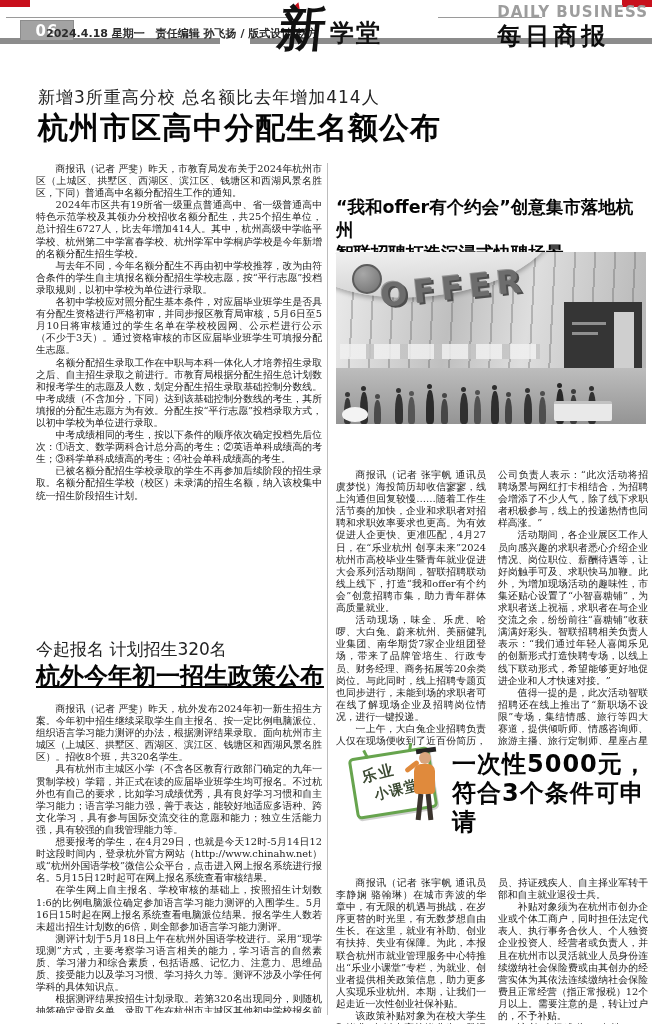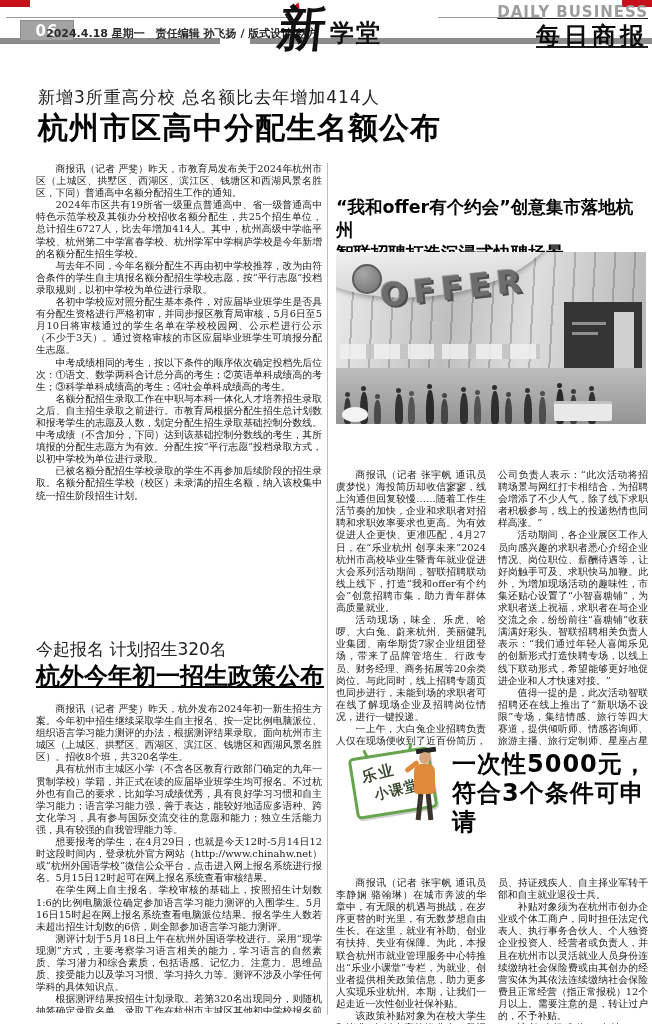--- a/index.html
+++ b/index.html
@@ -17,21 +17,21 @@
           font:bold 15px/21px "DejaVu Sans","Liberation Sans",sans-serif;text-align:center;letter-spacing:1px;
           border:1px solid #8c8c8c;box-sizing:border-box;}
   .dateline{position:absolute;left:46px;top:27px;font:bold 11px/14px "DejaVu Sans","Liberation Sans",sans-serif;color:#2b2b2b;}
   .logo{position:absolute;left:278px;top:2px;width:130px;height:58px;}
   .logo-xin{position:absolute;left:0;top:0;font:bold 48px/52px "DejaVu Serif","Liberation Serif",serif;
             color:#111;transform:skewX(-6deg);}
   .logo-red{position:absolute;left:14px;top:0;width:0;height:0;border-left:5px solid transparent;
             border-right:5px solid transparent;border-bottom:9px solid #c8101c;transform:rotate(18deg);}
   .logo-rest{position:absolute;left:52px;top:18px;font:bold 24px/26px "DejaVu Sans","Liberation Sans",sans-serif;
              color:#111;letter-spacing:2px;text-align:center;}
-  .paper{position:absolute;right:4px;top:4px;text-align:right;text-decoration:underline;}
+  .paper{position:absolute;right:4px;top:4px;text-align:left;}
   .paper-en{display:block;font:bold 15px/16px "DejaVu Sans","Liberation Sans",sans-serif;color:#9d9d9d;letter-spacing:1px;}
   .paper-cn{display:block;font:bold 24px/28px "DejaVu Serif","Liberation Serif",serif;color:#0d0d0d;letter-spacing:4px;margin-top:2px;}
 
   
   .kicker{font:17px/22px "DejaVu Sans","Liberation Sans",sans-serif;color:#222;letter-spacing:1px;}
   .lead-title{margin:2px 0 0;font:900 30px/36px "DejaVu Sans","Liberation Sans",sans-serif;color:#050505;letter-spacing:1px;}
   .a2-kicker{font:17px/22px "DejaVu Sans","Liberation Sans",sans-serif;color:#222;}
   .a2-title{margin:1px 0 9px;font:900 24px/30px "DejaVu Sans","Liberation Sans",sans-serif;color:#050505;text-decoration:underline;}
   .offer-title{font:bold 17.5px/23px "DejaVu Sans","Liberation Sans",sans-serif;color:#050505;}
   .subsidy-title{font:900 24px/29px "DejaVu Sans","Liberation Sans",sans-serif;color:#050505;letter-spacing:1px;}
@@ -115,22 +115,22 @@
     <h1 class="lead-title">杭州市区高中分配生名额公布</h1>
   </section>
 
   <div class="col-divider"></div>
 
   <section class="abs body-txt clip" style="left:36px;top:163px;width:286px;height:466px;">
     <p>商报讯（记者 严斐）昨天，市教育局发布关于2024年杭州市区（上城区、拱墅区、西湖区、滨江区、钱塘区和西湖风景名胜区，下同）普通高中名额分配招生工作的通知。</p>
     <p>2024年市区共有19所省一级重点普通高中、省一级普通高中特色示范学校及其领办分校招收名额分配生，共25个招生单位，总计招生6727人，比去年增加414人。其中，杭州高级中学临平学校、杭州第二中学富春学校、杭州学军中学桐庐学校是今年新增的名额分配生招生学校。</p>
     <p>与去年不同，今年名额分配生不再由初中学校推荐，改为由符合条件的学生自主填报名额分配招生学校志愿，按“平行志愿”投档录取规则，以初中学校为单位进行录取。</p>
     <p>各初中学校应对照分配生基本条件，对应届毕业班学生是否具有分配生资格进行严格初审，并同步报区教育局审核，5月6日至5月10日将审核通过的学生名单在学校校园网、公示栏进行公示（不少于3天）。通过资格审核的市区应届毕业班学生可填报分配生志愿。</p>
+    <p>名额分配招生录取工作在中职与本科一体化人才培养招生录取之后、自主招生录取之前进行。市教育局根据分配生招生总计划数和报考学生的志愿及人数，划定分配生招生录取基础控制分数线。中考成绩（不含加分，下同）达到该基础控制分数线的考生，其所填报的分配生志愿方为有效。分配生按“平行志愿”投档录取方式，以初中学校为单位进行录取。</p>
     <p>中考成绩相同的考生，按以下条件的顺序依次确定投档先后位次：①语文、数学两科合计总分高的考生；②英语单科成绩高的考生；③科学单科成绩高的考生；④社会单科成绩高的考生。</p>
-    <p>名额分配招生录取工作在中职与本科一体化人才培养招生录取之后、自主招生录取之前进行。市教育局根据分配生招生总计划数和报考学生的志愿及人数，划定分配生招生录取基础控制分数线。中考成绩（不含加分，下同）达到该基础控制分数线的考生，其所填报的分配生志愿方为有效。分配生按“平行志愿”投档录取方式，以初中学校为单位进行录取。</p>
     <p>已被名额分配招生学校录取的学生不再参加后续阶段的招生录取。名额分配招生学校（校区）未录满的招生名额，纳入该校集中统一招生阶段招生计划。</p>
   </section>
 
   <section class="abs" style="left:36px;top:638px;width:290px;">
     <div class="a2-kicker">今起报名 计划招生320名</div>
     <h2 class="a2-title">杭外今年初一招生政策公布</h2>
   </section>
   <section class="abs body-txt clip" style="left:36px;top:703px;width:286px;height:310px;">
     <p>商报讯（记者 严斐）昨天，杭外发布2024年初一新生招生方案。今年初中招生继续采取学生自主报名、按一定比例电脑派位、组织语言学习能力测评的办法，根据测评结果录取。面向杭州市主城区（上城区、拱墅区、西湖区、滨江区、钱塘区和西湖风景名胜区）。招收8个班，共320名学生。</p>
     <p>具有杭州市主城区小学（不含各区教育行政部门确定的九年一贯制学校）学籍，并正式在读的应届毕业班学生均可报名。不过杭外也有自己的要求，比如学习成绩优秀，具有良好学习习惯和自主学习能力；语言学习能力强，善于表达，能较好地适应多语种、跨文化学习，具有参与国际交流交往的意愿和能力；独立生活能力强，具有较强的自我管理能力等。</p>

